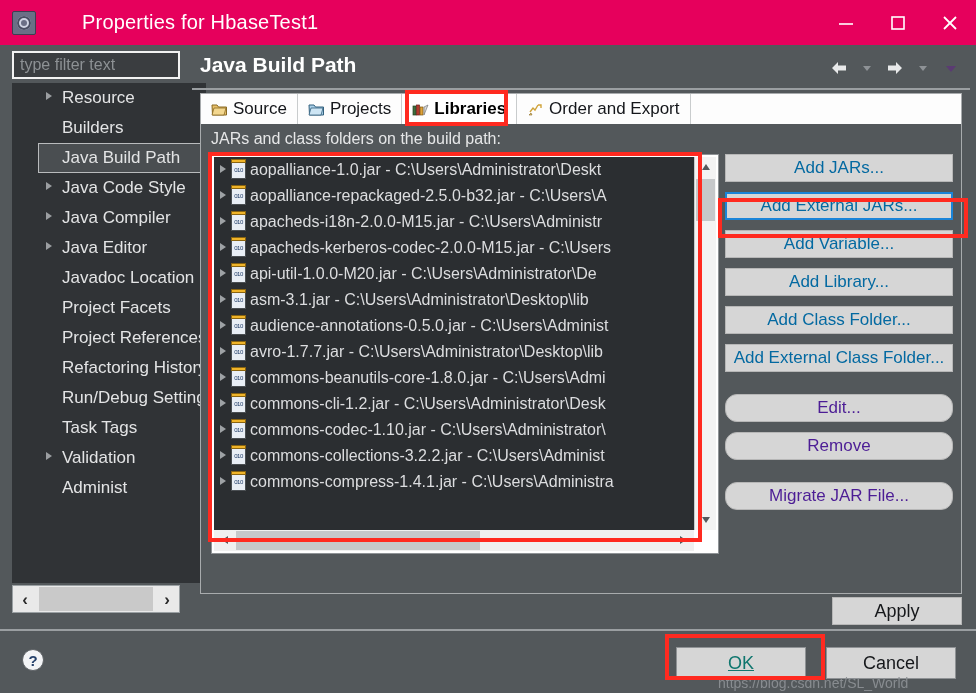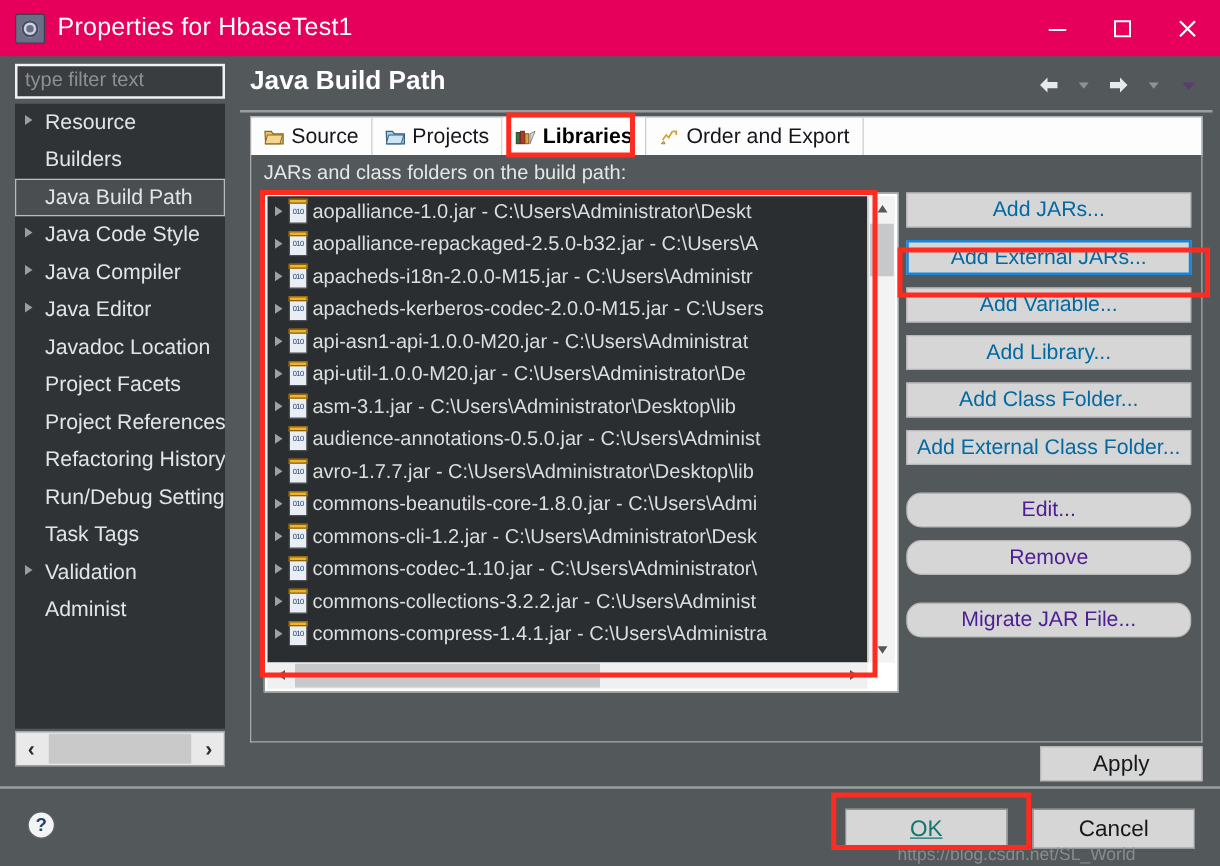--- a/index.html
+++ b/index.html
@@ -8,21 +8,21 @@
     font-family:"Liberation Sans", sans-serif;
     background:#53585b;
     -webkit-font-smoothing:none;
   }
   #app{position:relative;width:976px;height:693px;background:#53585b;box-sizing:border-box;}
 
   
   .titlebar{
     position:absolute;left:0;top:0;width:976px;height:45px;
     background:#e6005c;
-    display:flex;align-items:center;
+    display:flex;align-items:center;gap:36px;
   }
   .title-icon{
     width:24px;height:24px;margin-left:12px;margin-right:10px;
     position:relative;flex:0 0 auto;
     background:#6b6f86;border:1px solid #3c3f52;box-sizing:border-box;
     border-radius:2px;
   }
   .title-icon::before{
     content:"";position:absolute;left:4px;top:4px;width:14px;height:14px;
     border-radius:50%;background:#cfd3e2;
@@ -47,21 +47,21 @@
   .filter-box{
     position:absolute;left:6px;top:6px;width:168px;height:28px;
     background:#3a3d40;border:2px solid #f2f2f2;box-sizing:border-box;
     display:flex;align-items:center;
   }
   .filter-text{
     color:#8d9194;font-size:16px;padding-left:6px;white-space:nowrap;overflow:hidden;
   }
   .tree{
     position:absolute;left:6px;top:38px;width:168px;height:500px;
-    background:#303336;overflow:hidden;
+    background:#303336;overflow:hidden;padding-left:26px;
   }
   .tree-item{
     position:relative;height:30px;display:flex;align-items:center;
     padding-left:24px;box-sizing:border-box;
     color:#e3e4e5;font-size:17px;white-space:nowrap;
   }
   .tree-item.sel{
     background:#4a4e51;border:1px solid #b9bbbd;box-sizing:border-box;
     padding-left:23px;
   }
@@ -394,27 +394,20 @@
                 <i>010</i>
               </span>
               <span class="jar-label">apacheds-i18n-2.0.0-M15.jar - C:\Users\Administr</span>
             </div>
             <div class="jar-row">
               <span class="jar-twisty"></span>
               <span class="jar-ico">
                 <i>010</i>
               </span>
               <span class="jar-label">apacheds-kerberos-codec-2.0.0-M15.jar - C:\Users</span>
-            </div>
-            <div class="jar-row">
-              <span class="jar-twisty"></span>
-              <span class="jar-ico">
-                <i>010</i>
-              </span>
-              <span class="jar-label">api-asn1-api-1.0.0-M20.jar - C:\Users\Administrat</span>
             </div>
             <div class="jar-row">
               <span class="jar-twisty"></span>
               <span class="jar-ico">
                 <i>010</i>
               </span>
               <span class="jar-label">api-util-1.0.0-M20.jar - C:\Users\Administrator\De</span>
             </div>
             <div class="jar-row">
               <span class="jar-twisty"></span>

